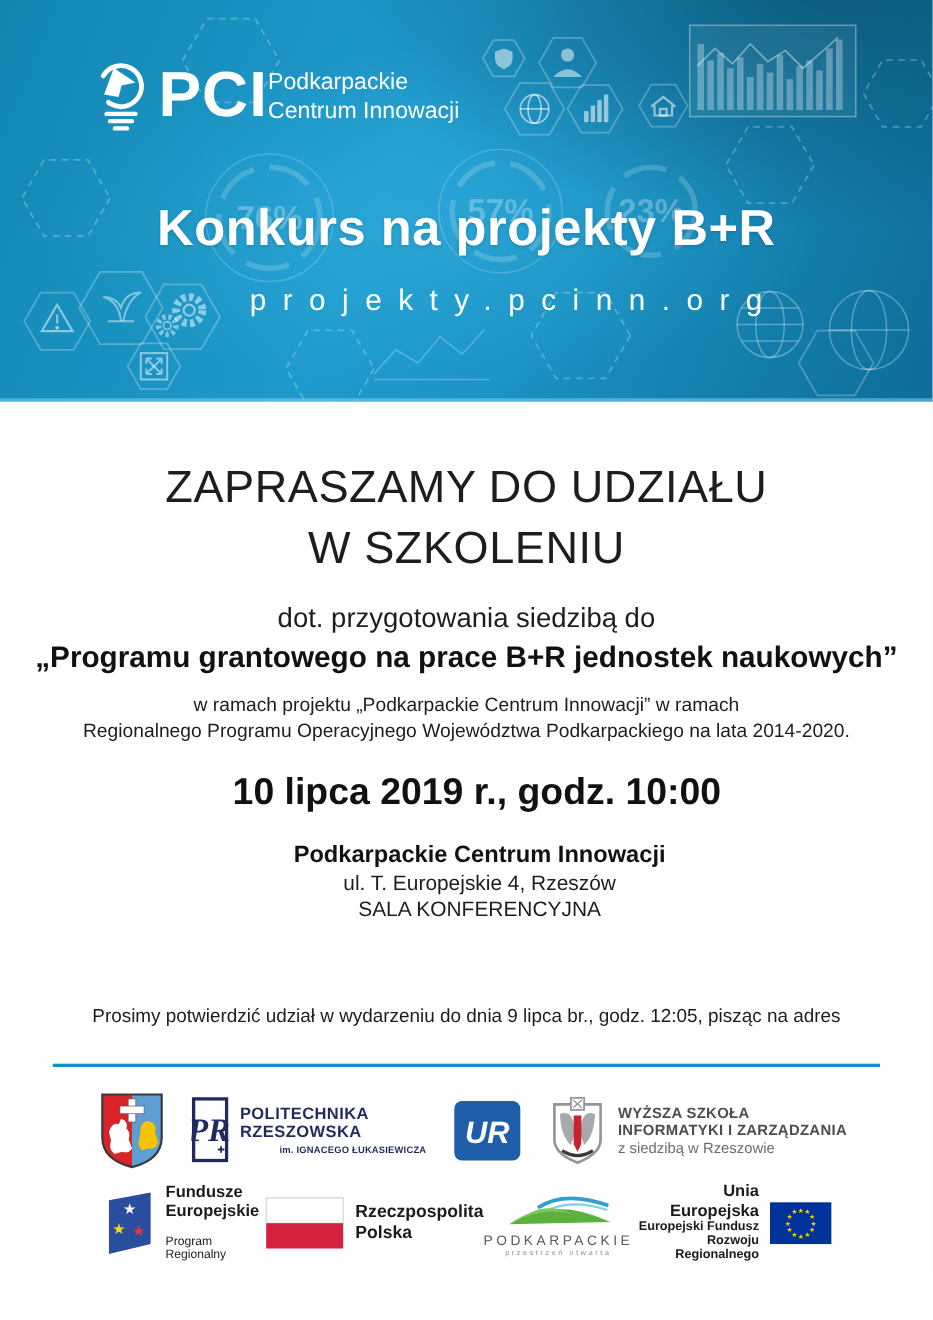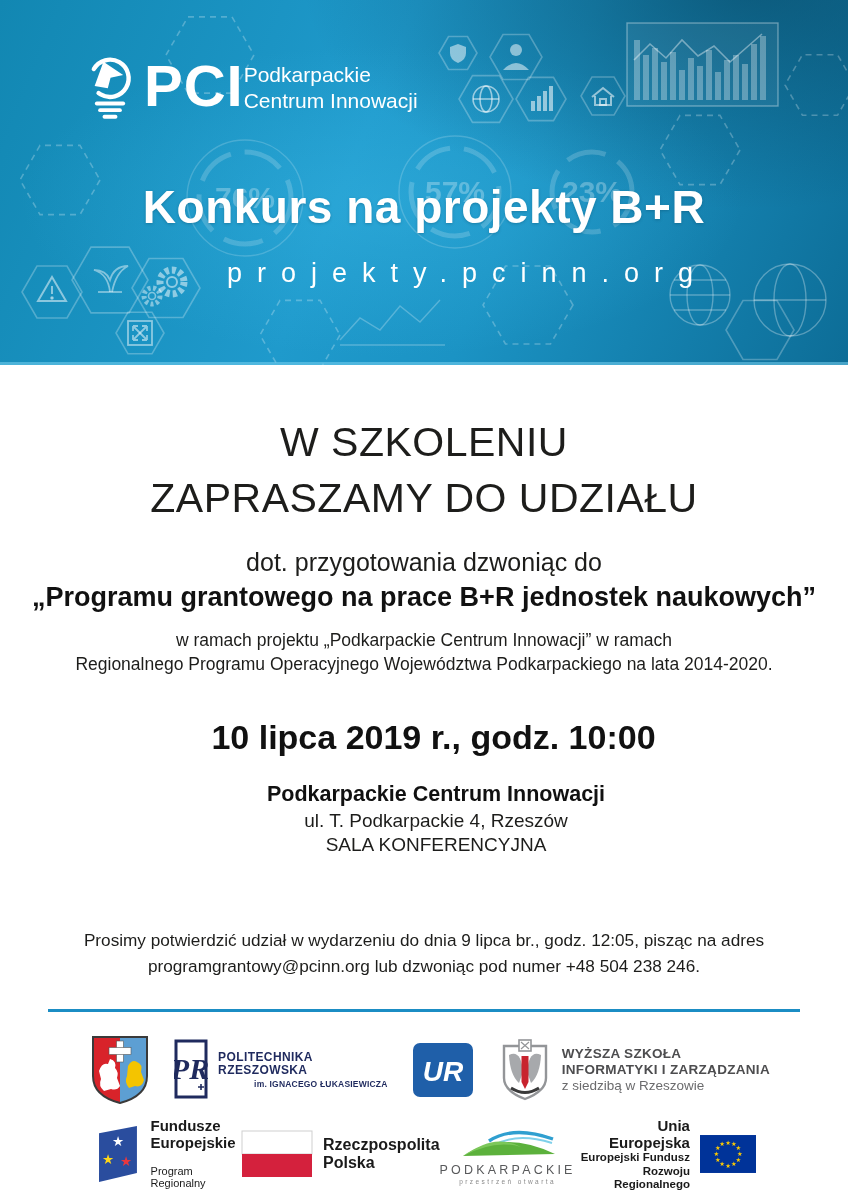--- a/index.html
+++ b/index.html
@@ -28,34 +28,34 @@
     text-shadow:0 1px 3px rgba(0,40,60,.25);}
   .main-url{position:absolute;top:258px;width:100%;text-align:center;
     color:#ffffff;font-size:27px;font-weight:300;letter-spacing:15px;text-indent:15px;padding-left:36px;}
   
   .content{position:absolute;top:365px;left:0;width:848px;text-align:center;}
   .invite-heading{margin-top:50px;font-size:41px;font-weight:300;
     letter-spacing:.5px;line-height:1.36;color:#1d1d1b;}
   .sub1{margin-top:21px;font-size:25px;font-weight:400;color:#1d1d1b;}
   .sub2{margin-top:5px;font-size:27px;font-weight:700;color:#111111;}
   .sub3{margin-top:15px;font-size:17.5px;line-height:1.38;color:#1d1d1b;}
-  .datetime{margin-top:42px;font-size:34px;font-weight:700;color:#111111;padding-left:19px;}
+  .datetime{margin-top:25px;font-size:34px;font-weight:700;color:#111111;padding-left:19px;}
   .venue{margin-top:24px;line-height:1.3;padding-left:24px;}
   .venue-name{font-size:21.5px;font-weight:700;color:#111111;}
   .venue-address,.venue-room{font-size:19px;color:#1d1d1b;}
   .rsvp{margin-top:70px;font-size:17.2px;line-height:1.48;color:#1d1d1b;}
   .divider{margin:30px auto 0;width:752px;height:3px;background:#1b8dc4;}
   
   .logo-row1{margin-top:20px;padding:0 78px 0 90px;display:flex;
     align-items:center;justify-content:space-between;height:76px;}
   .logo-row2{margin-top:10px;padding:0 92px 0 90px;display:flex;
     align-items:center;justify-content:space-between;height:72px;}
   .partner{display:flex;align-items:center;gap:10px;}
   .pr-text{color:#1f2a5e;text-align:left;line-height:1.12;}
-  .pr-l1,.pr-l2{font-size:12px;font-weight:700;letter-spacing:.4px;}
+  .pr-l1,.pr-l2{font-size:15px;font-weight:700;letter-spacing:.4px;}
   .pr-l3{font-size:8.5px;font-weight:700;letter-spacing:.2px;margin-top:2px;margin-left:36px;}
   .wsiz-text{text-align:left;line-height:1.18;}
   .wsiz-l1,.wsiz-l2{font-size:13.5px;font-weight:700;color:#4d4d4f;letter-spacing:.3px;}
   .wsiz-l3{font-size:13.5px;color:#6b6b6d;}
   .fe-text{text-align:left;line-height:1.12;}
   .fe-l1,.fe-l2{font-size:15px;font-weight:700;color:#1a1a1a;}
   .fe-l3{font-size:11px;color:#1a1a1a;margin-top:13px;}
   .rp-text{text-align:left;line-height:1.15;font-size:16px;font-weight:700;color:#1a1a1a;}
   .pk-wrap{text-align:center;line-height:1;}
   .pk-name{font-size:12.5px;letter-spacing:3.2px;color:#58595b;margin-top:2px;}
@@ -209,43 +209,42 @@
       </div>
     </div>
 
     <div class="main-title">Konkurs na projekty B+R</div>
     <div class="main-url">projekty.pcinn.org</div>
   </div>
 
   <div class="content">
 
     <div class="invite-heading">
+      <div>ZAPRASZAMY DO UDZIAŁU</div>
       <div>W SZKOLENIU</div>
-      <div>ZAPRASZAMY DO UDZIAŁU</div>
-    </div>
-
-    <div class="sub1">dot. przygotowania dzwoniąc do</div>
+    </div>
+
+    <div class="sub1">dot. przygotowania siedzibą do</div>
     <div class="sub2">„Programu grantowego na prace B+R jednostek naukowych”</div>
 
     <div class="sub3">
       <div>w ramach projektu „Podkarpackie Centrum Innowacji” w ramach</div>
       <div>Regionalnego Programu Operacyjnego Województwa Podkarpackiego na lata 2014-2020.</div>
     </div>
 
     <div class="datetime">10 lipca 2019 r., godz. 10:00</div>
 
     <div class="venue">
       <div class="venue-name">Podkarpackie Centrum Innowacji</div>
-      <div class="venue-address">ul. T. Podkarpackie 4, Rzeszów</div>
+      <div class="venue-address">ul. T. Europejskie 4, Rzeszów</div>
       <div class="venue-room">SALA KONFERENCYJNA</div>
     </div>
 
     <div class="rsvp">
       <div>Prosimy potwierdzić udział w wydarzeniu do dnia 9 lipca br., godz. 12:05, pisząc na adres</div>
-      <div>programgrantowy@pcinn.org lub dzwoniąc pod numer +48 504 238 246.</div>
     </div>
 
     <div class="divider"></div>
 
     <div class="logo-row1">
 
       <svg width="60" height="72" viewBox="0 0 60 72">
         <defs>
             <clipPath id="shieldClip">
           <path d="M3,3 H57 V42 Q57 62 30 69 Q3 62 3 42 Z"></path>

